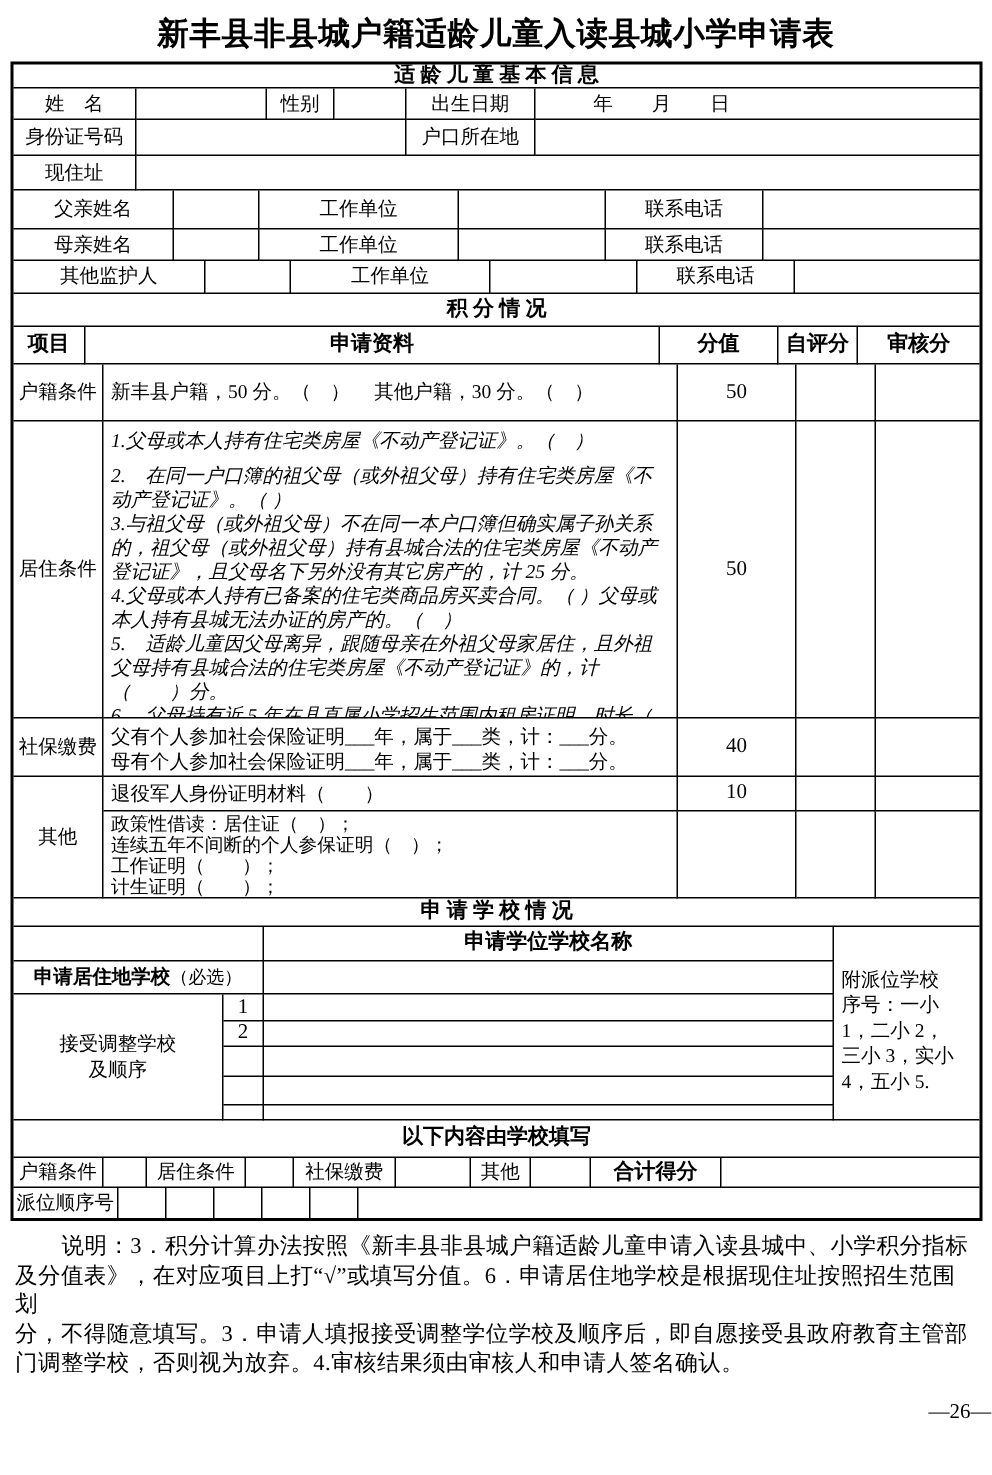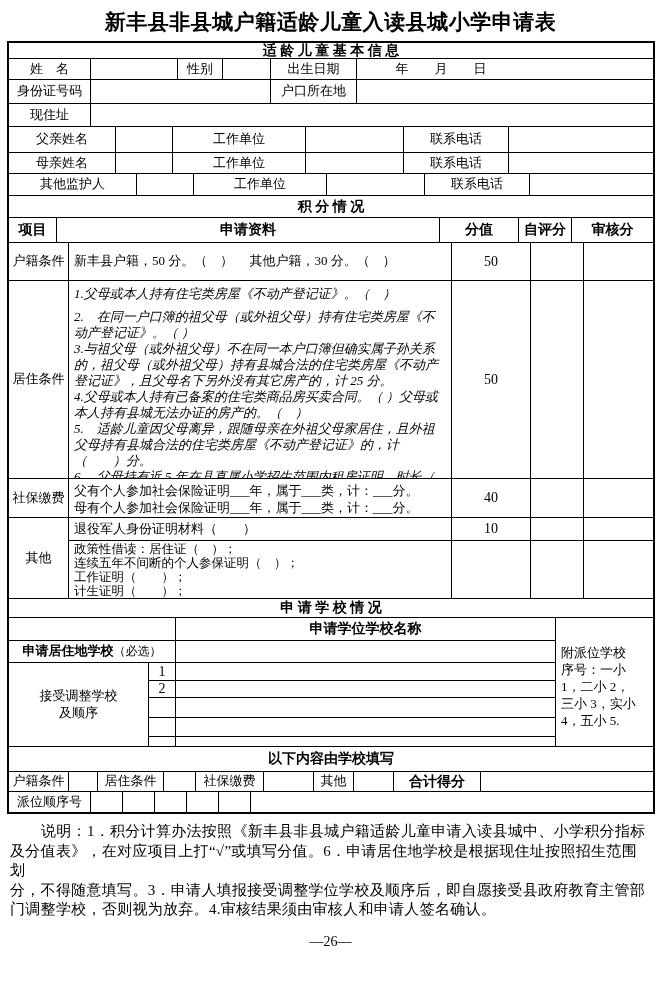--- a/index.html
+++ b/index.html
@@ -18,21 +18,21 @@
   .num{font-size:14px;}
   .col{display:flex;flex-direction:column;box-sizing:border-box;}
   .item{line-height:16px;font-size:13px;font-style:italic;}
   .item.gap{margin-bottom:7px;}
   .soc{line-height:17px;font-size:13px;}
   .pol{line-height:14px;font-size:12.5px;}
   .sidenote{font-size:13px;line-height:17px;padding-top:26px;}
   .bnote{font-size:12px;}
   .notes{margin:8px 10px 0 10px;font-size:15px;line-height:19.5px;letter-spacing:.3px;}
   .notes .ind{text-indent:31px;}
-  .pagenum{text-align:center;font-size:14px;margin-top:14px;}
+  .pagenum{text-align:right;font-size:14px;margin-top:14px;}
   .sig{gap:36px;padding-left:10px;justify-content:center;flex-direction:column;}
   .ymd{padding-right:128px;}
 </style>
 </head>
 <body>
 
 <div>
   <div class="title">新丰县非县城户籍适龄儿童入读县城小学申请表</div>
 
   <div class="tbl">
@@ -224,35 +224,35 @@
       <div class="c" style="width:32px"></div>
       <div class="c" style="width:68px">社保缴费</div>
       <div class="c" style="width:50px"></div>
       <div class="c" style="width:40px">其他</div>
       <div class="c" style="width:40px"></div>
       <div class="c hdr" style="width:87px">合计得分</div>
       <div class="c last"></div>
     </div>
 
     <div class="row lastrow" style="height:20px">
-      <div class="c" style="width:82px">派位顺序号</div>
+      <div class="c" style="width:70px">派位顺序号</div>
       <div class="c" style="width:32px"></div>
       <div class="c" style="width:32px"></div>
       <div class="c" style="width:32px"></div>
       <div class="c" style="width:32px"></div>
       <div class="c" style="width:32px"></div>
       <div class="c last sig">
         <b>审核人签名：</b>
         <b>申请人确认签名：</b>
       </div>
     </div>
 
   </div>
 
   <div class="notes">
-    <div class="ind">说明：1．积分计算办法按照《新丰县非县城户籍适龄儿童申请入读县城中、小学积分指标</div>
+    <div class="ind">说明：3．积分计算办法按照《新丰县非县城户籍适龄儿童申请入读县城中、小学积分指标</div>
     <div>及分值表》，在对应项目上打“√”或填写分值。6．申请居住地学校是根据现住址按照招生范围划</div>
     <div>分，不得随意填写。3．申请人填报接受调整学位学校及顺序后，即自愿接受县政府教育主管部</div>
     <div>门调整学校，否则视为放弃。4.审核结果须由审核人和申请人签名确认。</div>
   </div>
 
   <div class="pagenum">—26—</div>
 </div>
 
 </body></html>

